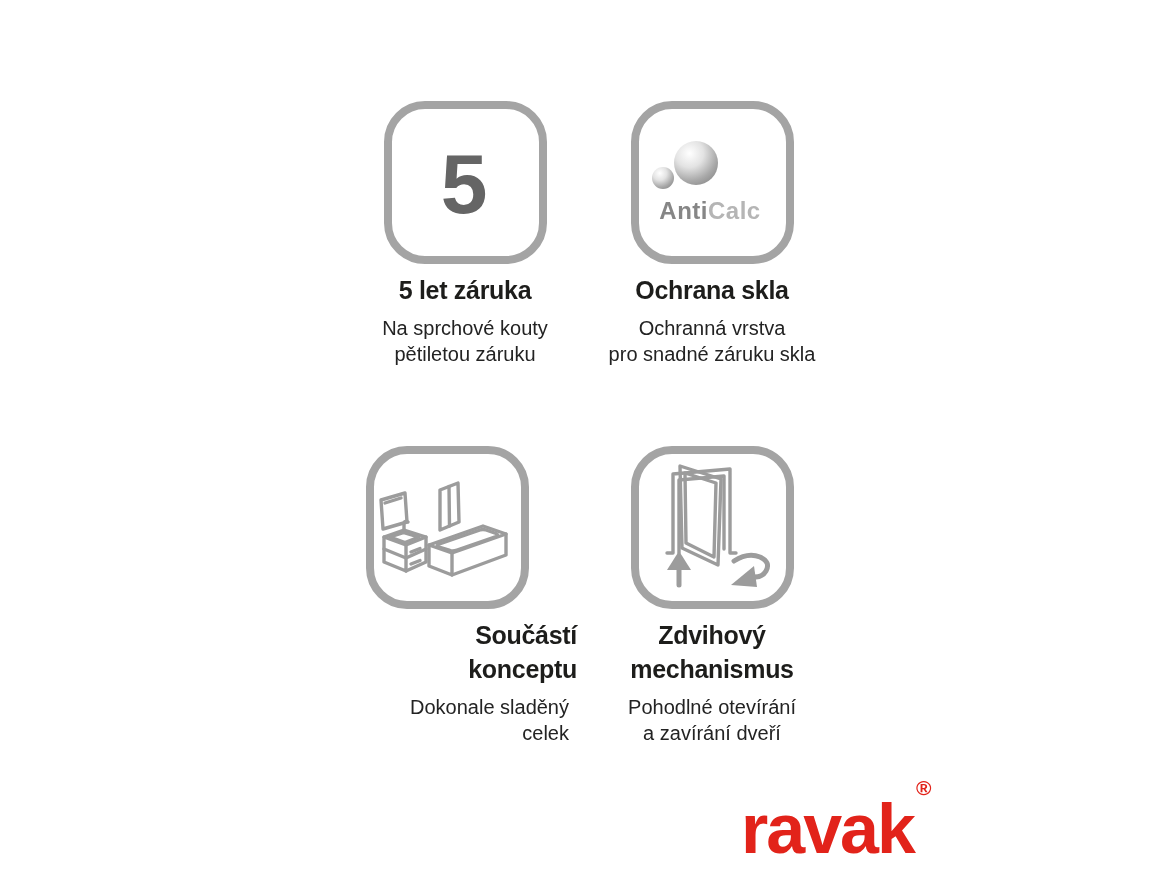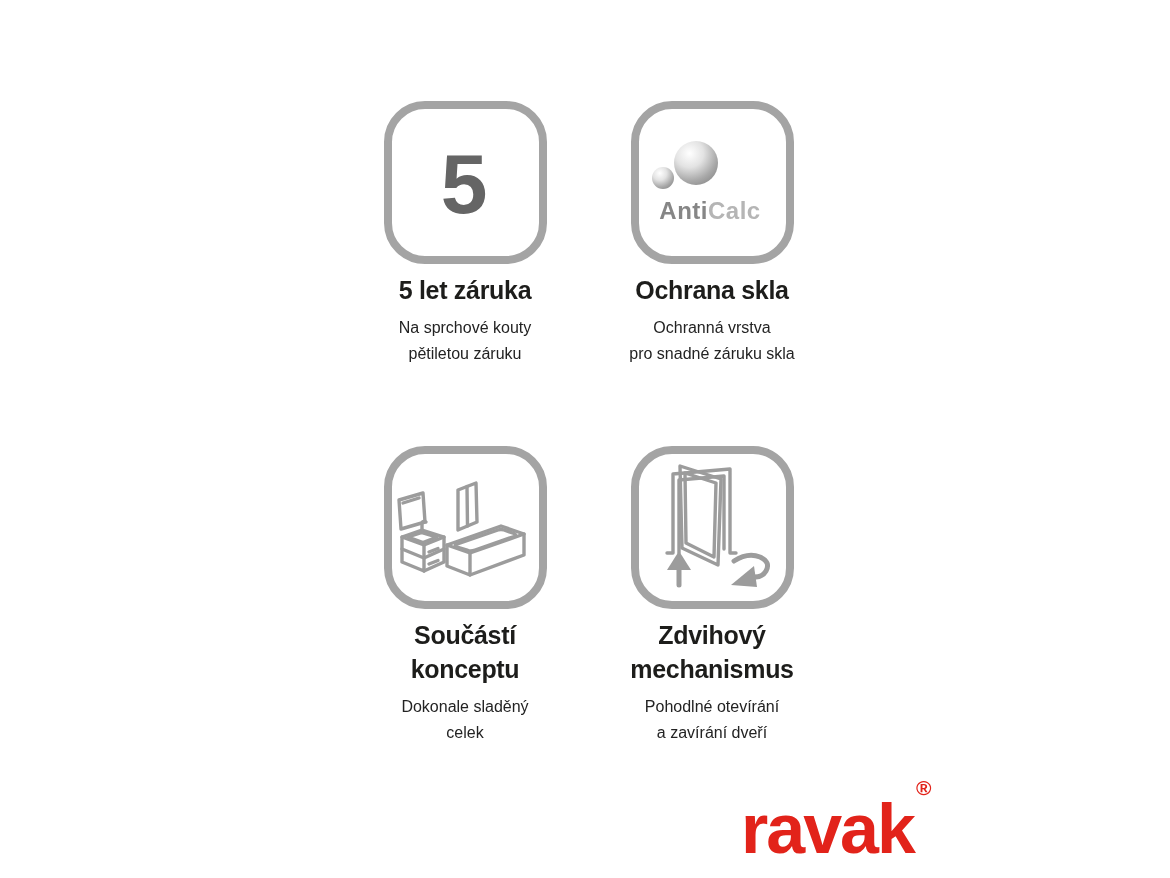--- a/index.html
+++ b/index.html
@@ -1,32 +1,32 @@
 <!DOCTYPE html>
 <html><head>
 <meta charset="utf-8">
 <style>
   html,body{margin:0;padding:0;background:#fff;}
   .page{position:relative;width:1170px;height:878px;background:#ffffff;overflow:hidden;
         font-family:"Liberation Sans",sans-serif;}
   .cell{position:absolute;width:260px;text-align:center;}
   #cell-0{left:335px;top:100px;}
   #cell-1{left:582px;top:100px;}
-  #cell-2{left:335px;top:445px;}
+  #cell-2{left:317px;top:445px;text-align:right;}
   #cell-3{left:582px;top:445px;}
   .badge{width:165px;height:165px;margin:0 auto;}
   .badge svg{display:block;width:100%;height:100%;}
   .frame{fill:none;stroke:#a4a4a4;stroke-width:8;}
   .art{fill:none;stroke:#9c9c9c;stroke-width:3.4;stroke-linejoin:round;stroke-linecap:round;}
   .art-fill{fill:#9c9c9c;stroke:none;}
   .five-num{fill:#656565;font-size:84px;font-weight:bold;font-family:"Liberation Sans",sans-serif;}
   .ac-text{font-size:24px;font-weight:bold;font-family:"Liberation Sans",sans-serif;letter-spacing:0.5px;}
   .title{margin:8px 0 2px 0;font-size:25px;line-height:34px;font-weight:700;
          letter-spacing:-0.3px;color:#1d1d1b;}
-  .desc{margin:8px;font-size:16px;line-height:26px;color:#232323;}
+  .desc{margin:8px;font-size:20px;line-height:26px;color:#232323;}
   .title span,.desc span{display:block;}
   .logo{position:absolute;left:741px;top:794px;color:#e2231a;font-weight:700;
         font-size:70px;line-height:1;letter-spacing:-2px;white-space:nowrap;text-align:right;}
   .logo sup{font-size:21px;letter-spacing:0;position:relative;top:-34px;left:2px;}
 </style>
 </head>
 <body>
 
 <div class="page">
 

